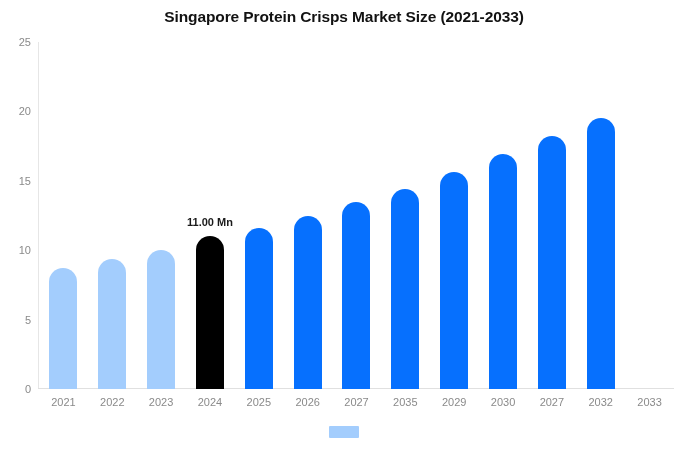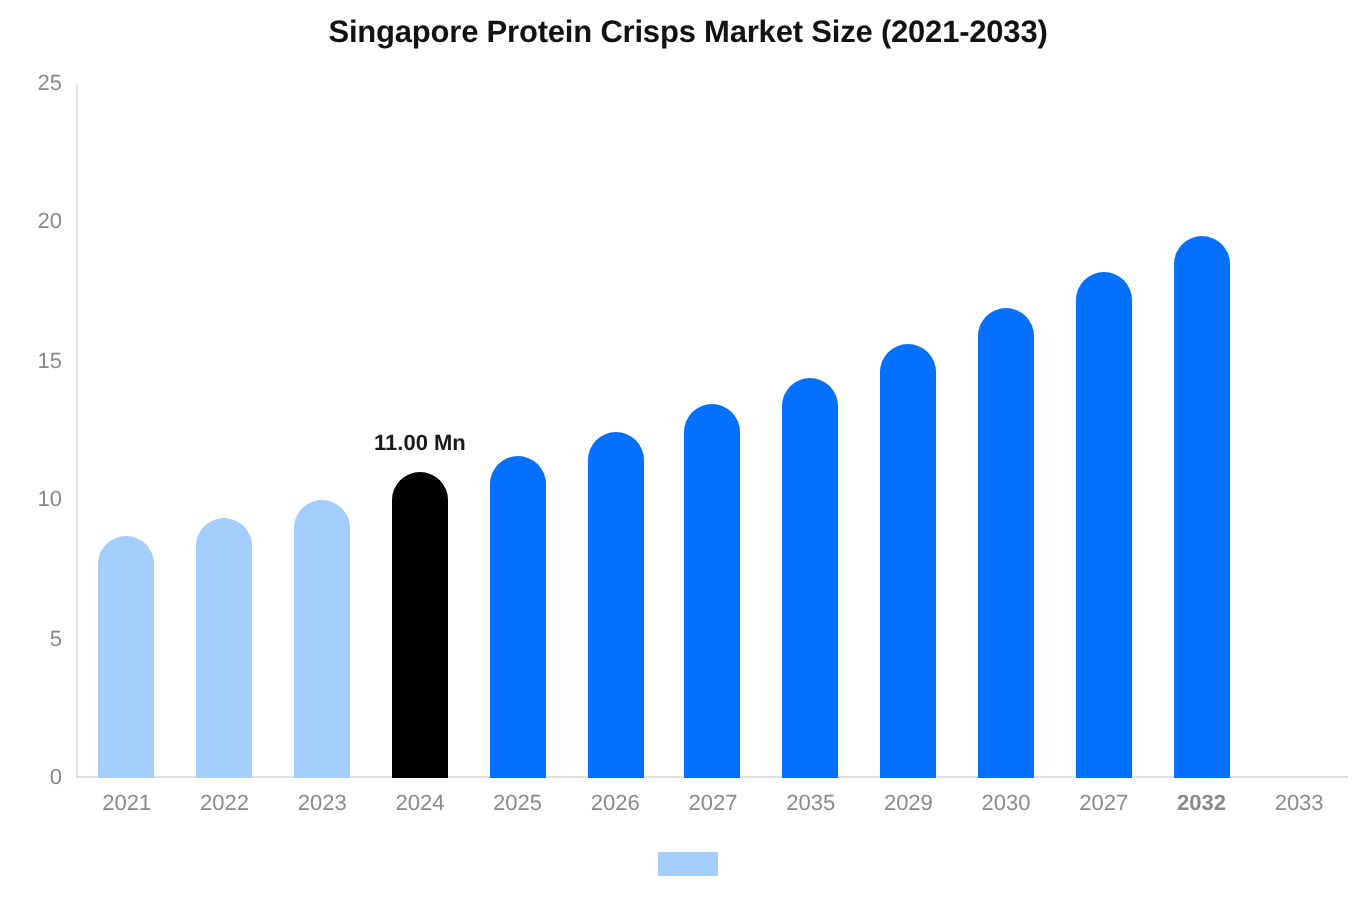--- a/index.html
+++ b/index.html
@@ -203,21 +203,21 @@
       <div class="x-tick" style="left: 108.269px;">2022</div>
       <div class="x-tick" style="left: 157.115px;">2023</div>
       <div class="x-tick" style="left: 205.962px;">2024</div>
       <div class="x-tick" style="left: 254.808px;">2025</div>
       <div class="x-tick" style="left: 303.654px;">2026</div>
       <div class="x-tick" style="left: 352.5px;">2027</div>
       <div class="x-tick" style="left: 401.346px;">2035</div>
       <div class="x-tick" style="left: 450.192px;">2029</div>
       <div class="x-tick" style="left: 499.038px;">2030</div>
       <div class="x-tick" style="left: 547.885px;">2027</div>
-      <div class="x-tick" style="left: 596.731px; font-weight: bold;">2032</div>
+      <div class="x-tick" style="left: 596.731px;">2032</div>
       <div class="x-tick" style="left: 645.577px;">2033</div>
     </div>
 
   <div class="legend" id="legend">
       <div style="display: flex; align-items: center; gap: 9px;">
         <span class="legend-swatch" style="background: rgb(163, 205, 253);"></span>
       </div>
     </div>
 
 </div>

